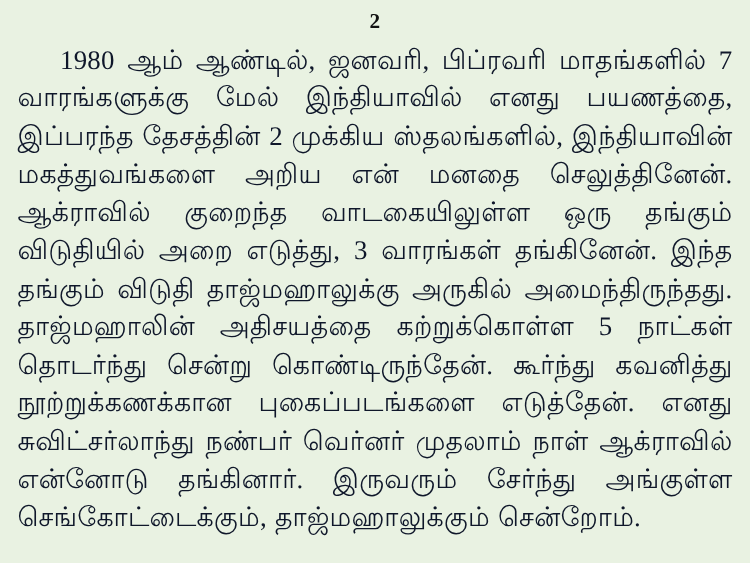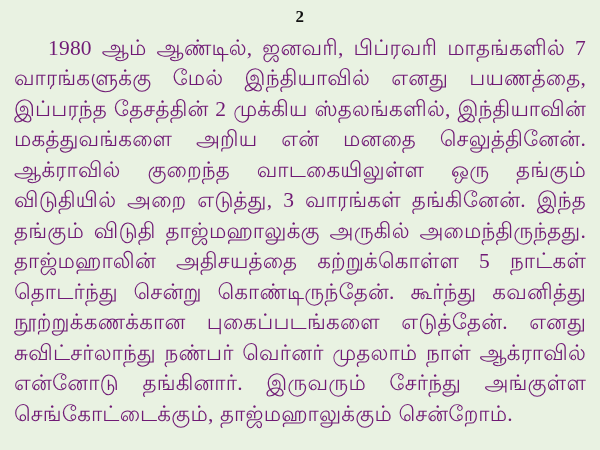--- a/index.html
+++ b/index.html
@@ -26,21 +26,21 @@
     font-weight: bold;
     font-size: 17px;
     color: #111;
     letter-spacing: 0.5px;
     margin: 0 0 6px 0;
     line-height: 1.1;
   }
   .body-text {
     font-size: 21.5px;
     line-height: 1.42;
-    color: #701a75;
+    color: #0f172a;
     text-align: justify;
     text-justify: inter-word;
     letter-spacing: 0.2px;
     word-spacing: 1px;
     margin: 0;
   }
   .body-text .indent {
     display: inline-block;
     width: 34px;
   }

